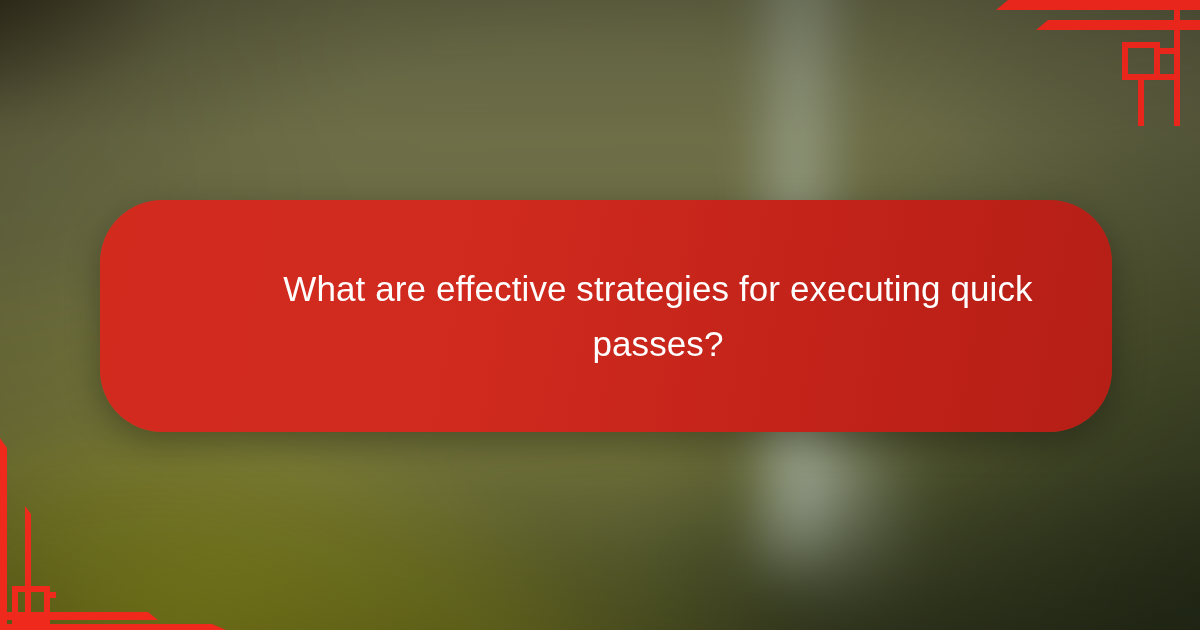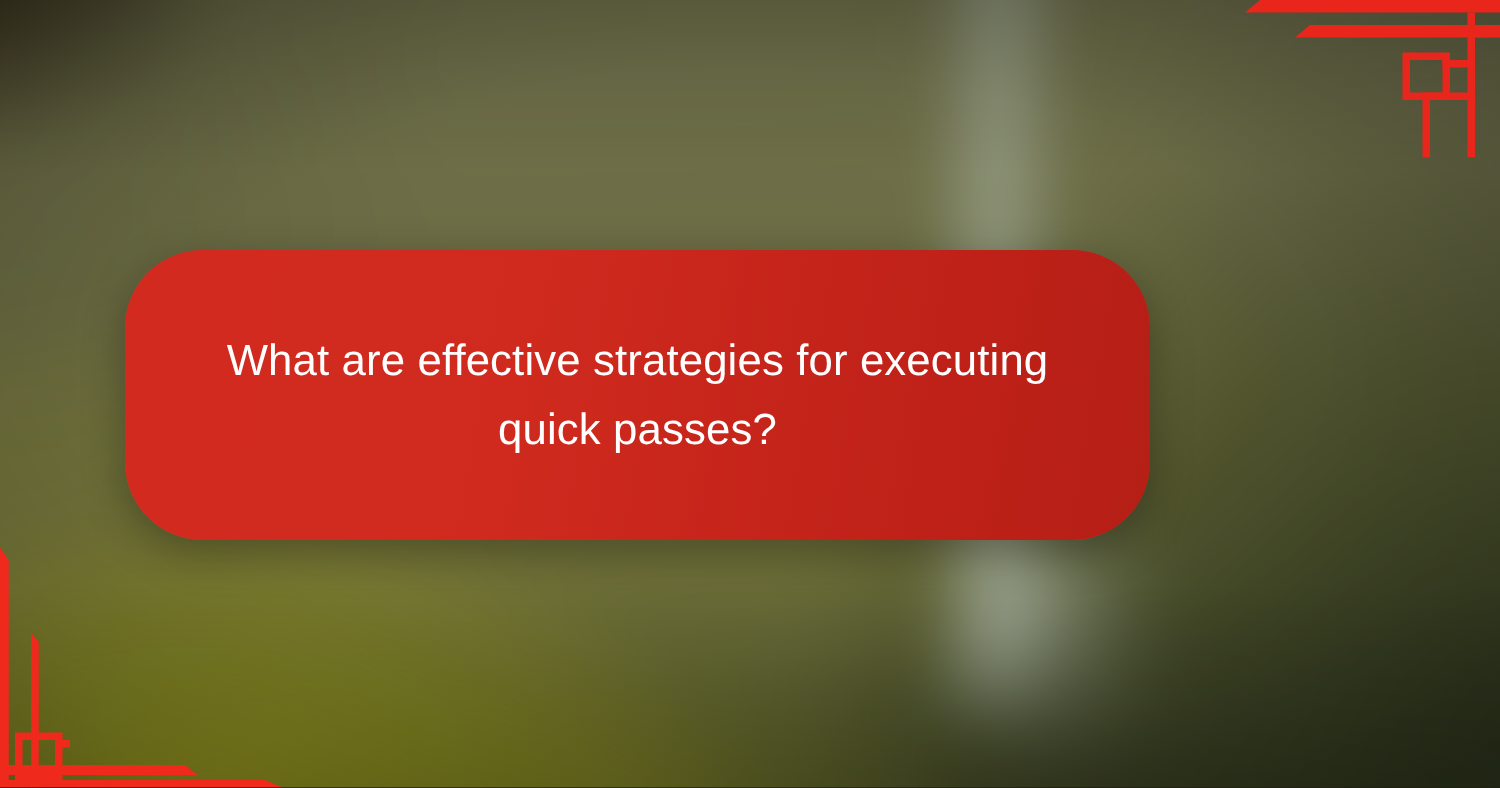--- a/index.html
+++ b/index.html
@@ -107,21 +107,21 @@
     pointer-events: none;
   }
   .orn-tr { right: 0; top: 0; width: 210px; height: 126px; }
   .orn-bl { left: 0; bottom: 0; width: 226px; height: 200px; }
 
   
   .card {
     position: absolute;
     left: 100px;
     top: 200px;
-    width: 820px;
+    width: 1012px;
     height: 232px;
     border-radius: 62px;
     background: linear-gradient(100deg, #d32a1e 0%, #d02a1e 38%, #bf2118 78%, #b51f16 100%);
     box-shadow: 0 10px 34px rgba(0,0,0,0.30);
     display: flex;
     align-items: center;
     justify-content: flex-end;
     box-sizing: border-box;
     padding: 0 74px;
   }

